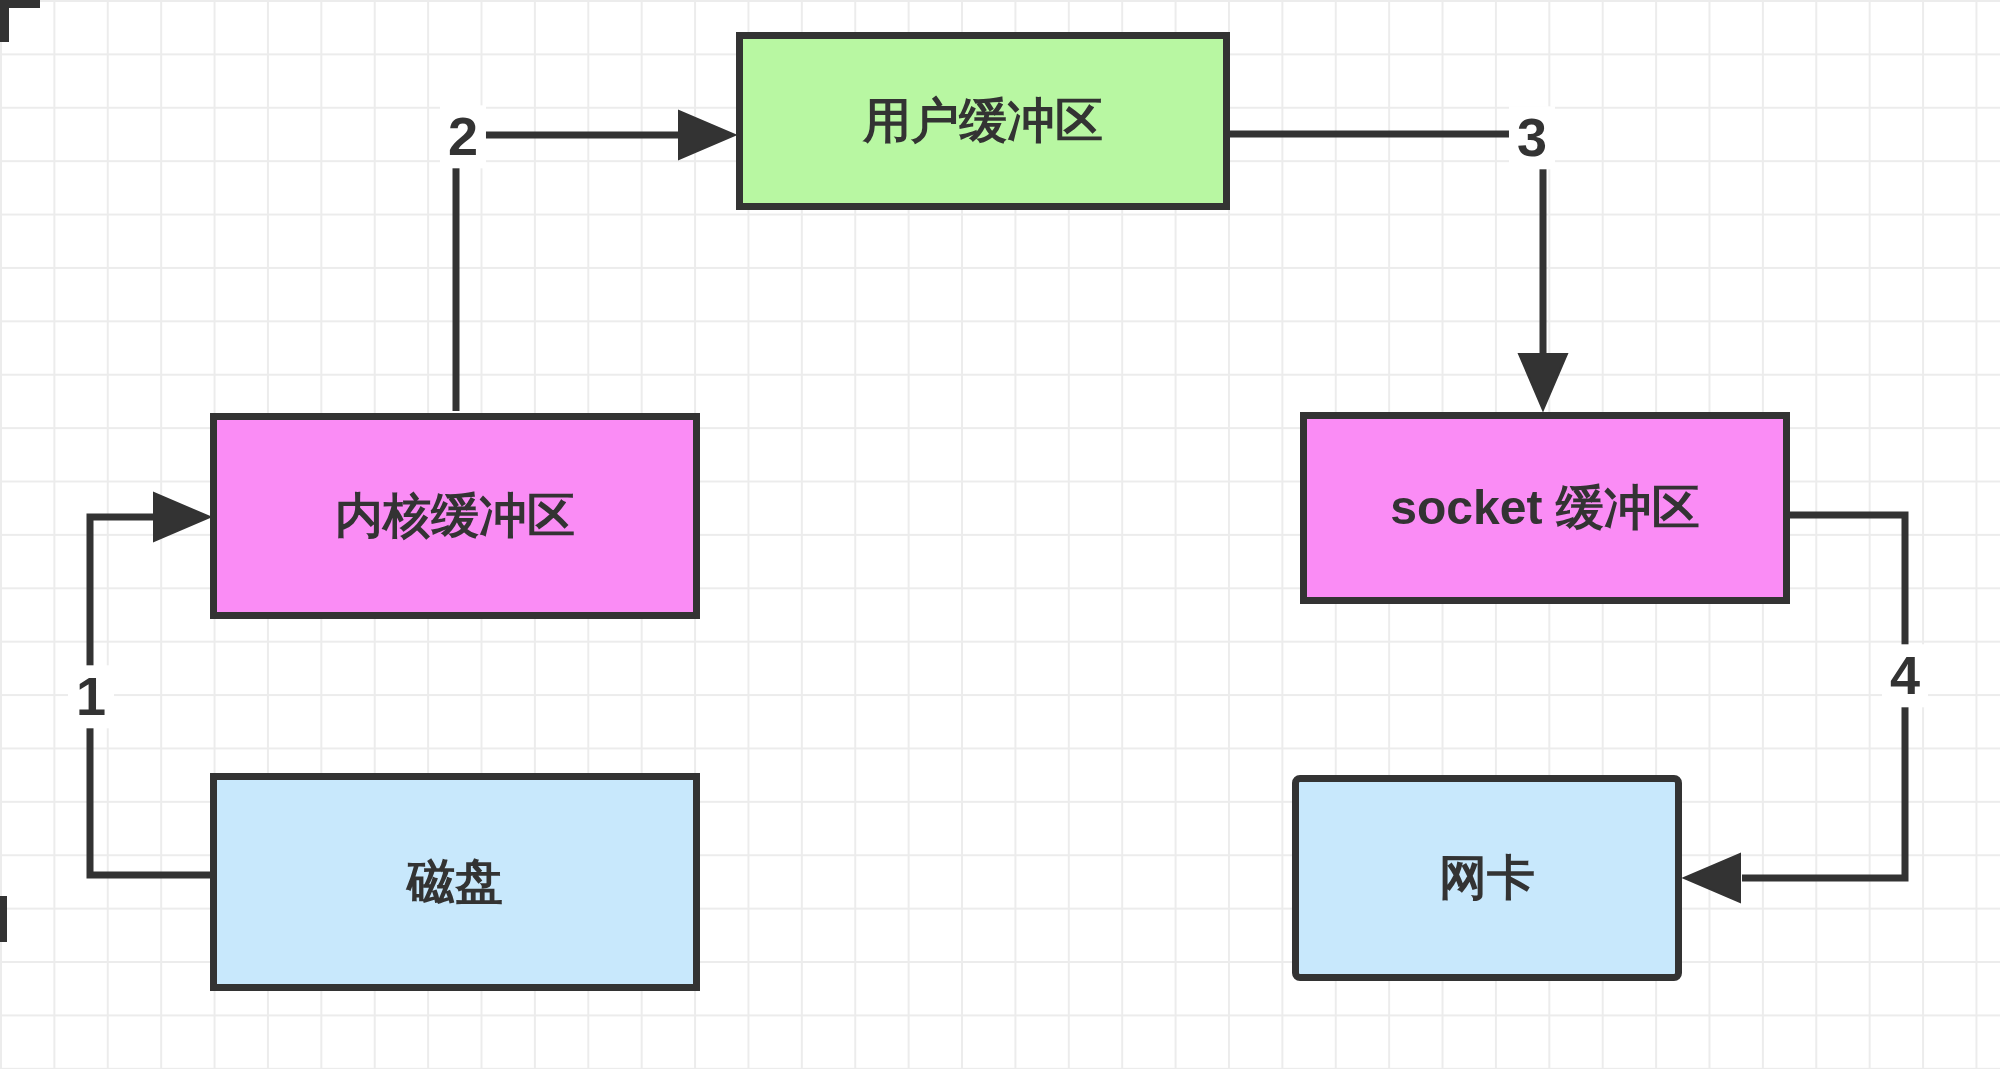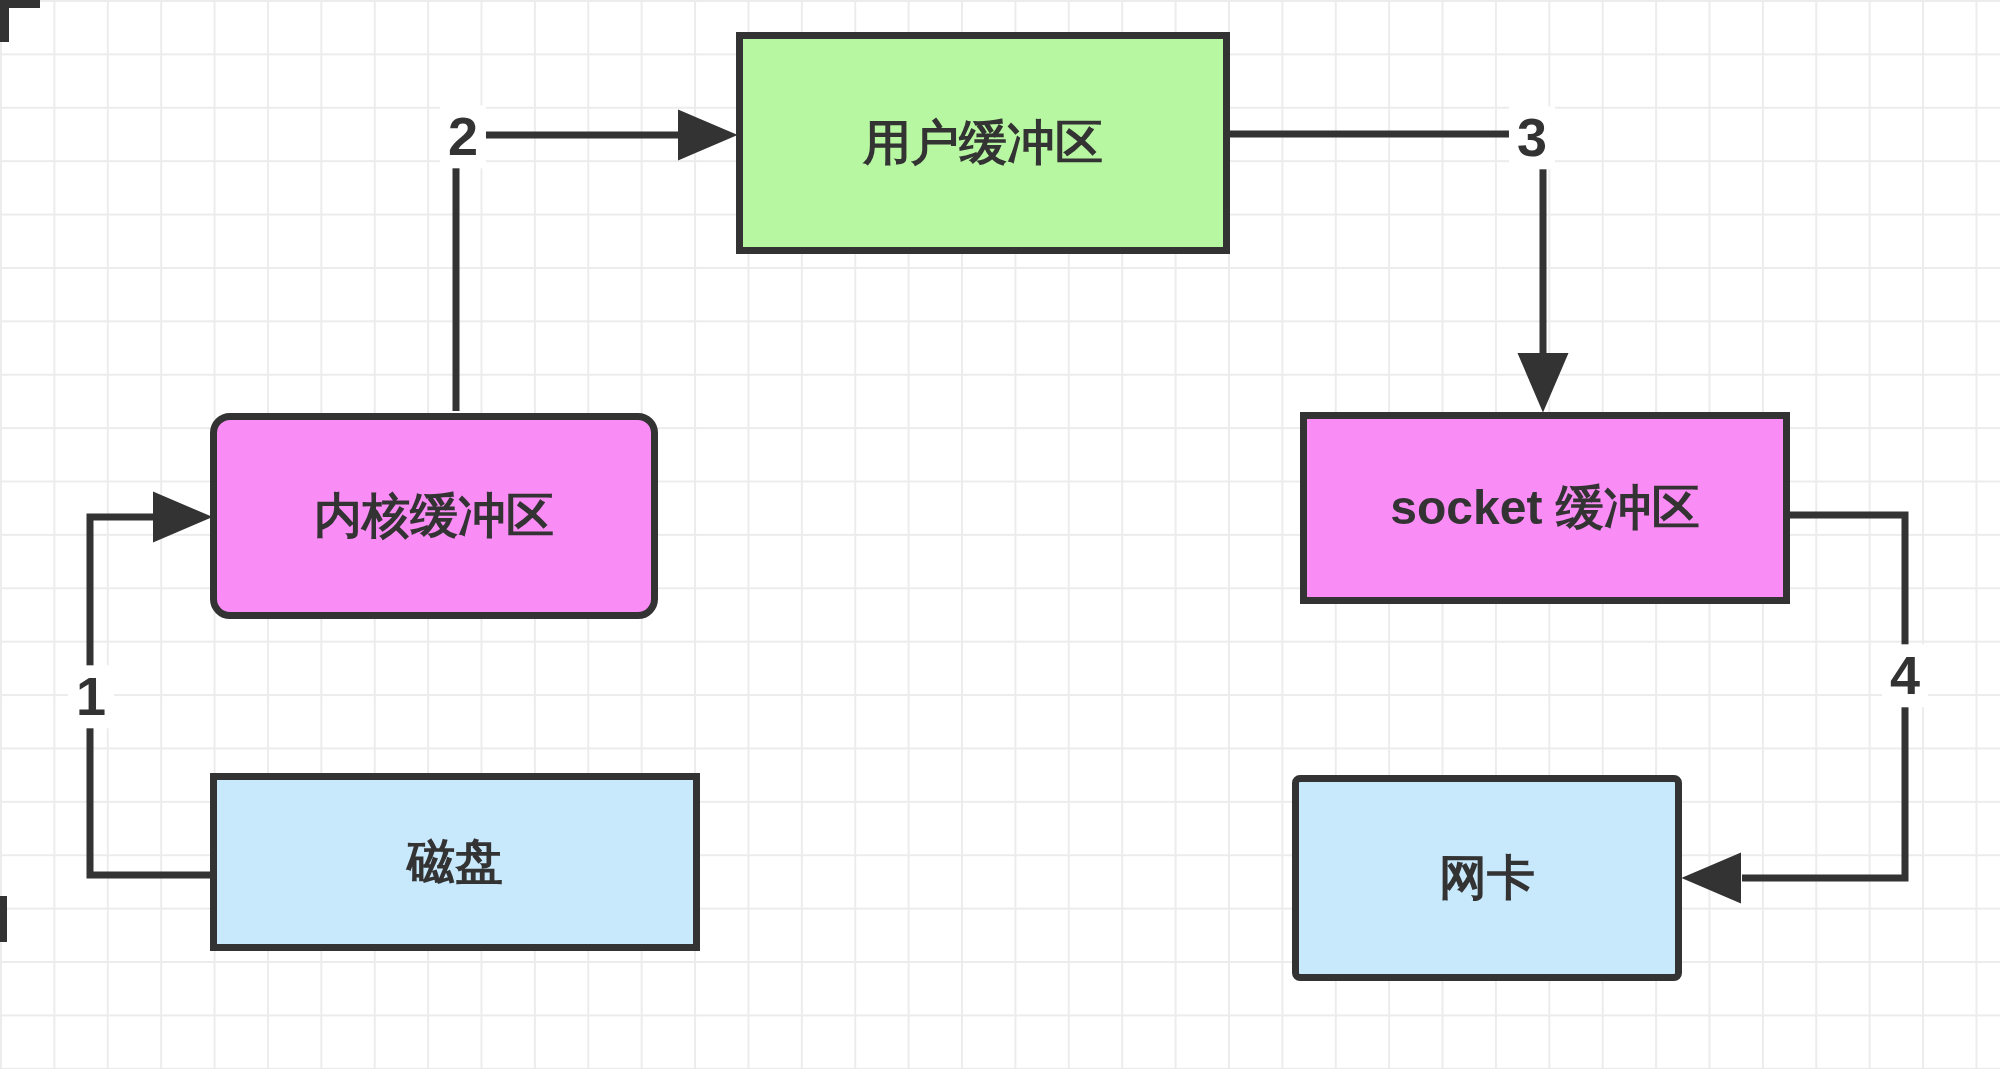--- a/index.html
+++ b/index.html
@@ -43,24 +43,24 @@
     border: 7px solid #333333;
     display: flex;
     align-items: center;
     justify-content: center;
     z-index: 2;
     color: #333333;
     font-size: 48px;
     font-weight: bold;
     white-space: nowrap;
   }
-  .n-user   { left: 736px;  top: 32px;  width: 494px; height: 222px; }
-  .n-kernel { left: 210px;  top: 413px; width: 448px; height: 206px; border-radius: 20px; }
+  .n-user   { left: 736px;  top: 32px;  width: 494px; height: 178px; }
+  .n-kernel { left: 210px;  top: 413px; width: 490px; height: 206px; }
   .n-socket { left: 1300px; top: 412px; width: 490px; height: 192px; }
-  .n-disk   { left: 210px;  top: 773px; width: 490px; height: 178px; }
+  .n-disk   { left: 210px;  top: 773px; width: 490px; height: 218px; }
   .n-nic    { left: 1292px; top: 775px; width: 390px; height: 206px; }
   .edge-label {
     position: absolute;
     transform: translate(-50%, -50%);
     z-index: 3;
     background: #ffffff;
     color: #333333;
     font-size: 54px;
     font-weight: bold;
     line-height: 1.1;

